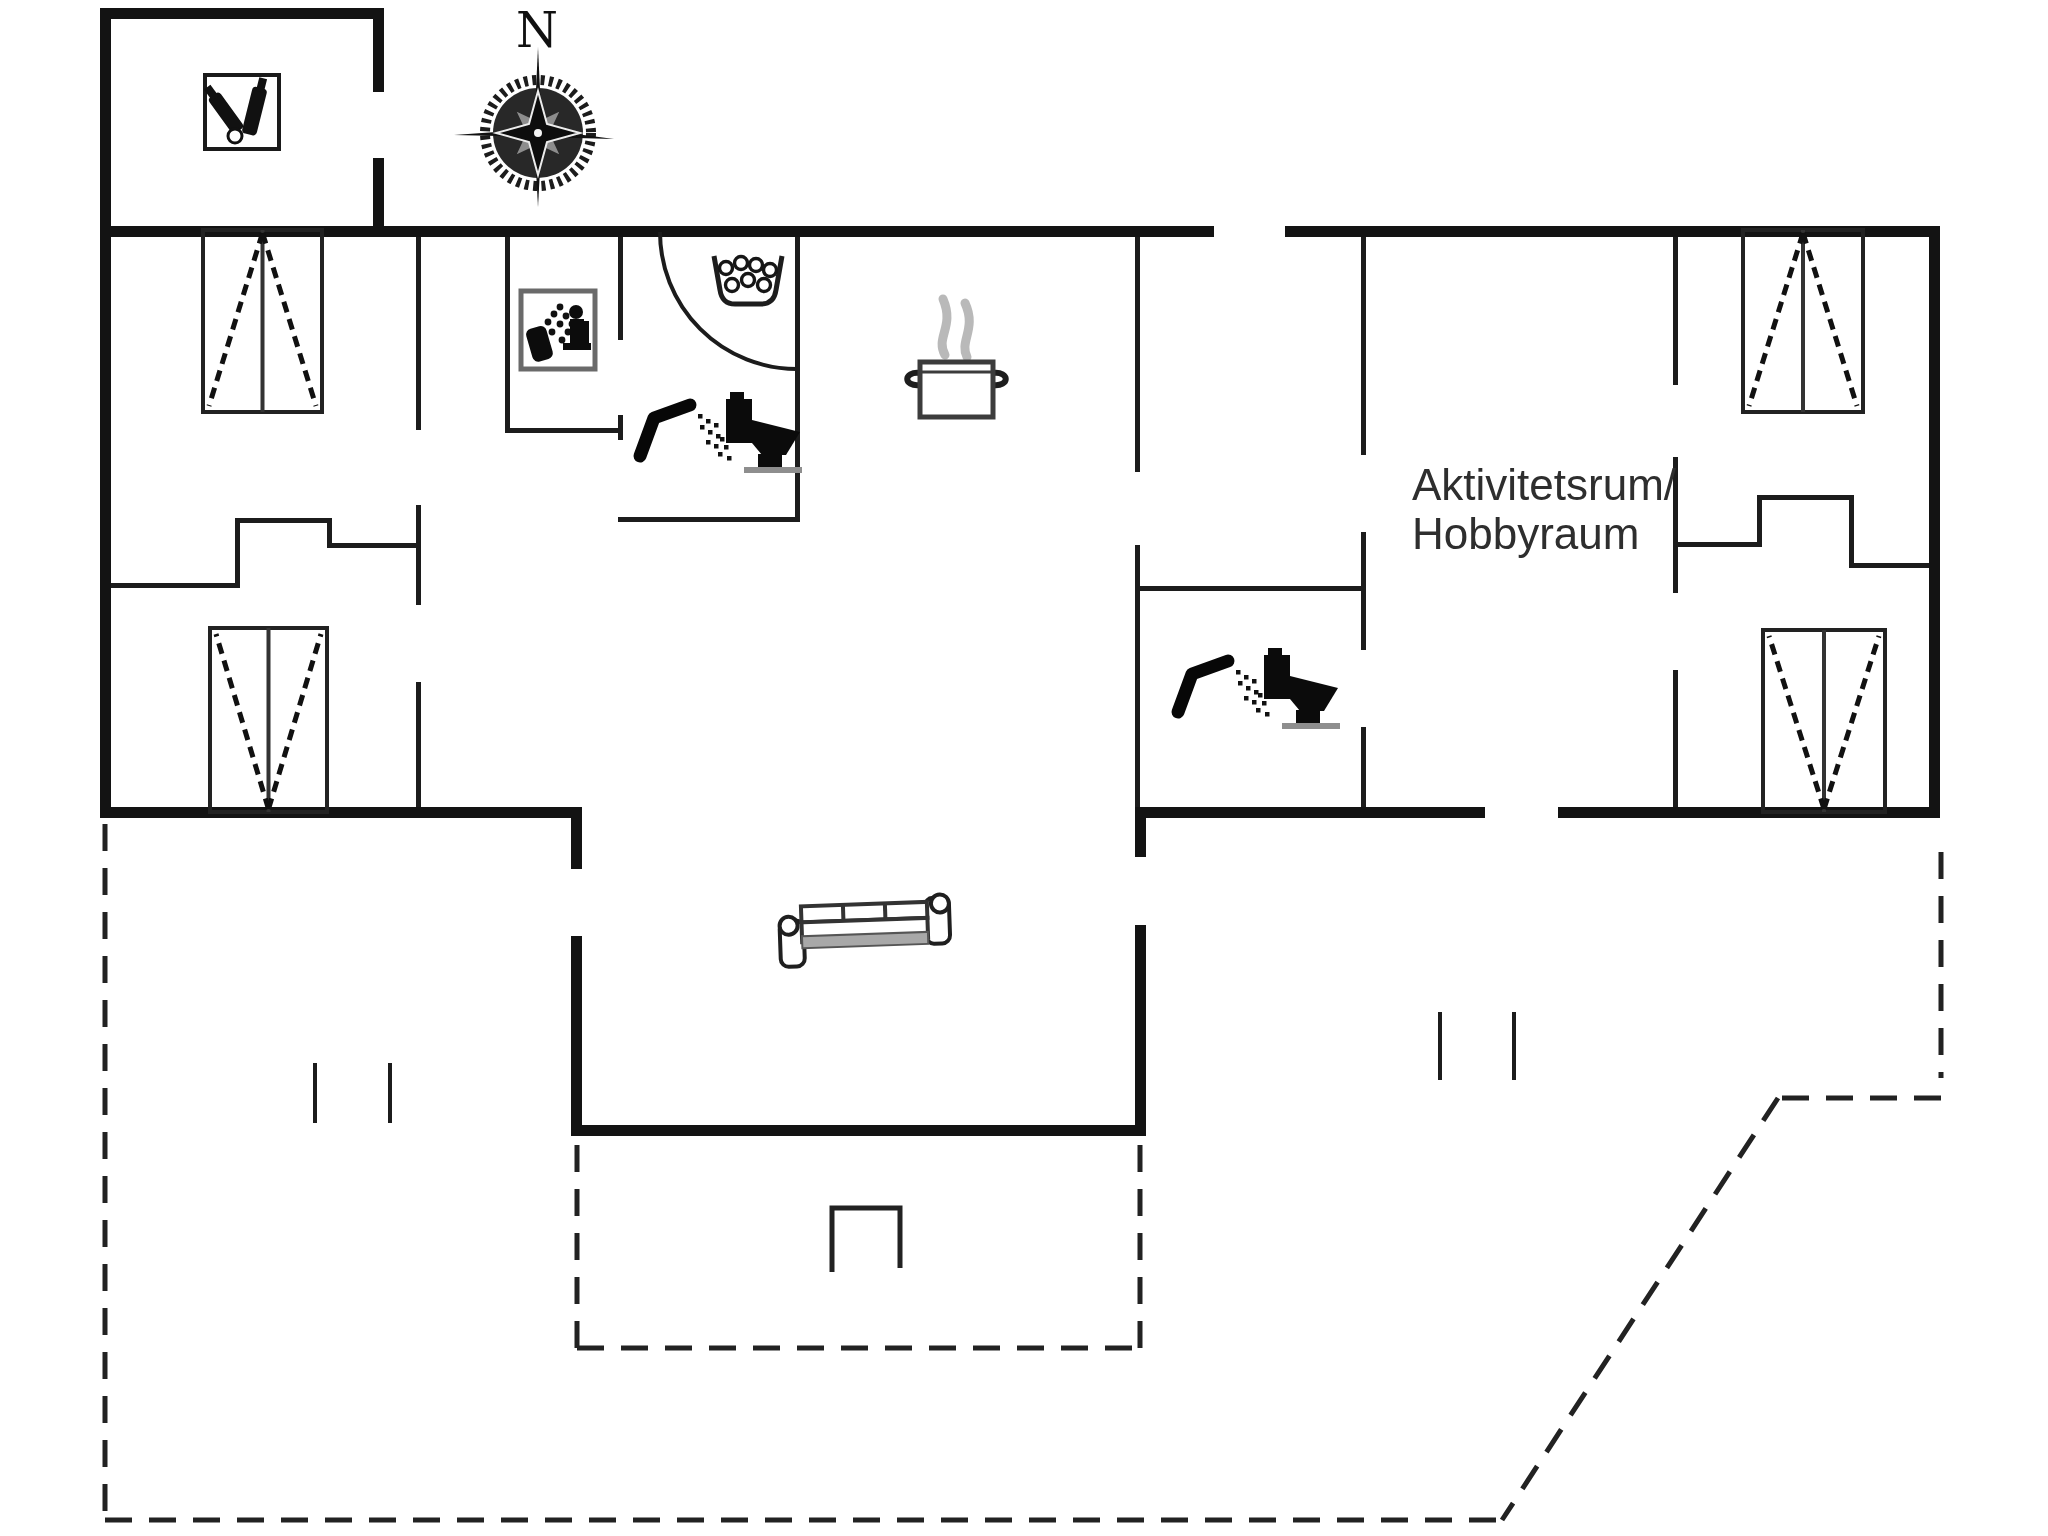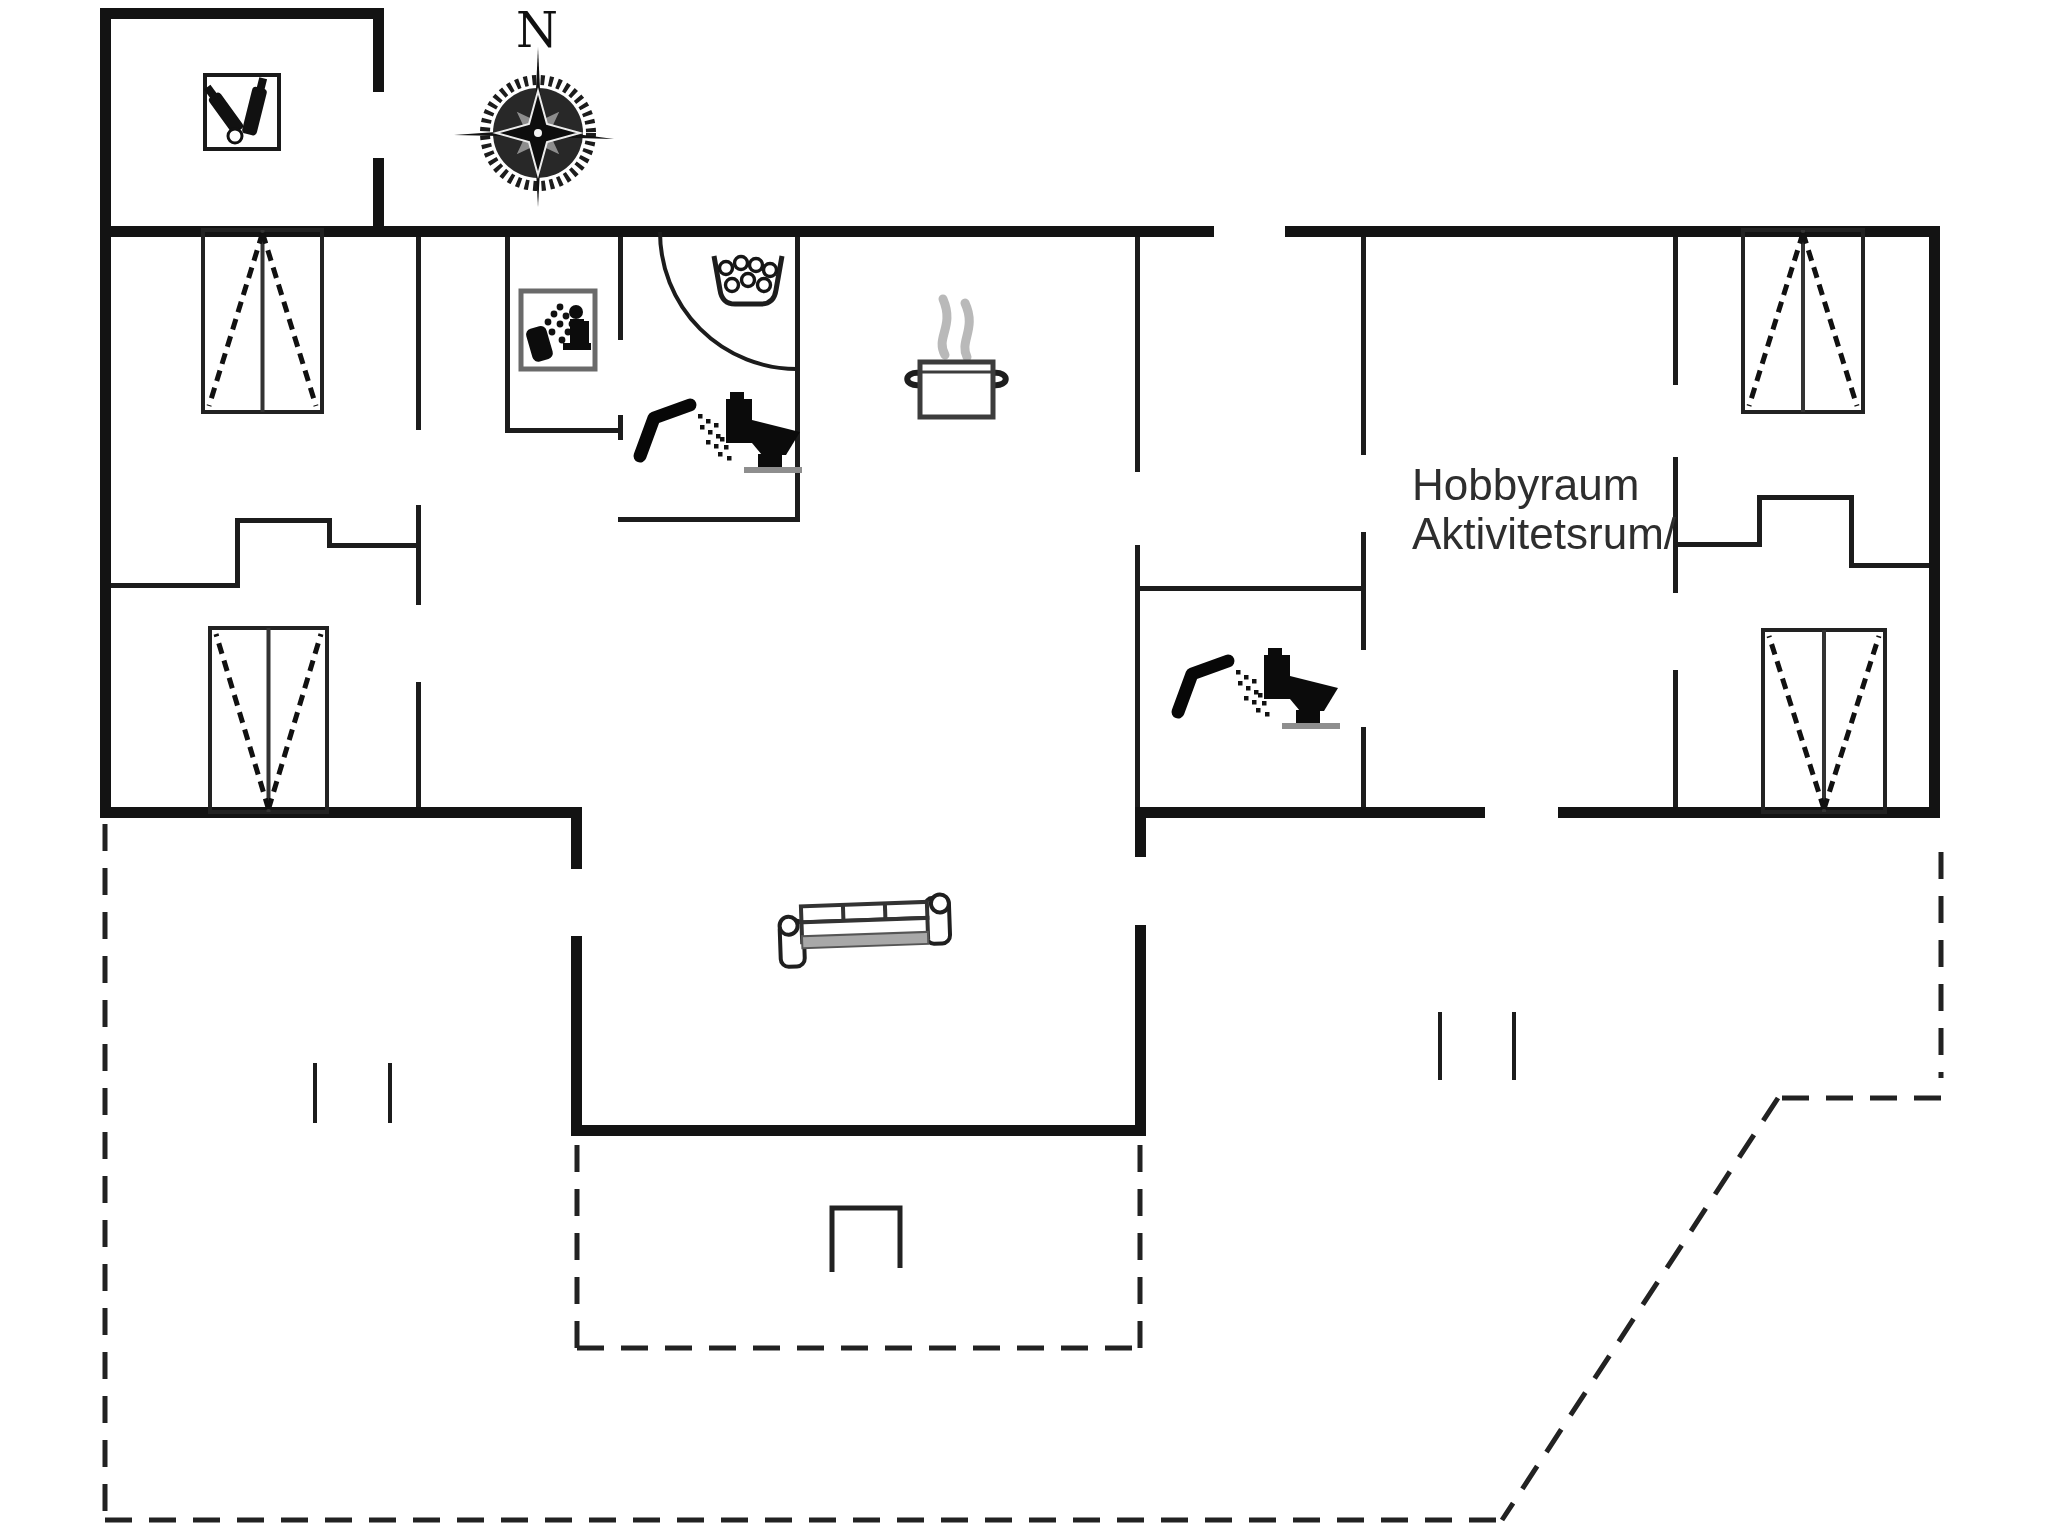--- a/index.html
+++ b/index.html
@@ -205,16 +205,16 @@
           <rect x="24" y="24" width="126" height="20" fill="#fff" stroke="#333" stroke-width="4"></rect>
           <rect x="24" y="38" width="126" height="12" fill="#a8a8a8" stroke="#555" stroke-width="2"></rect>
         </g>
       </g>
       <g transform="translate(832,1208)">
         <path d="M0,64 L0,0 L68,0 L68,60" fill="none" stroke="#222" stroke-width="5"></path>
       </g>
     </svg>
   <div class="label north-label">N</div>
   <div class="label room-label">
+    <div>Aktivitetsrum/</div>
     <div>Hobbyraum</div>
-    <div>Aktivitetsrum/</div>
   </div>
 </div>
 
 </body></html>

